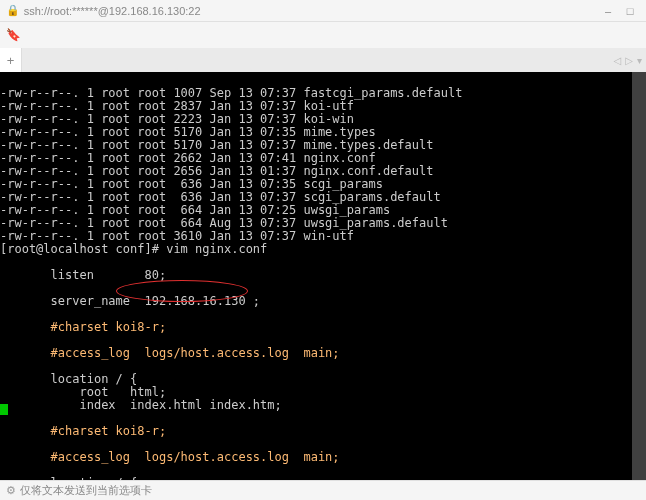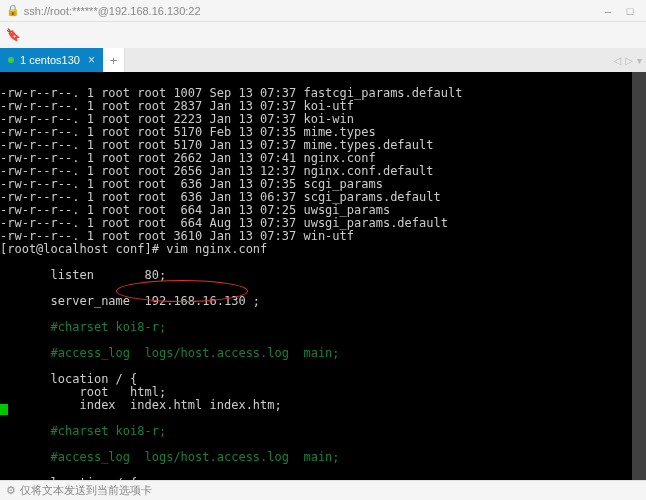--- a/index.html
+++ b/index.html
@@ -13,21 +13,21 @@
     .hintbar .bookmark-icon { margin-right: 6px; color: #888; }
     .tabbar { height: 24px; background: #eaeaea; display: flex; align-items: stretch; position: relative; }
     .tab { background: #0a84c6; color: #fff; font-size: 11px; display: flex; align-items: center; padding: 0 8px; gap: 6px; }
     .tab .dot { width: 6px; height: 6px; border-radius: 50%; background: #3ad13a; }
     .tab .close { color: #cfe9f7; font-size: 12px; margin-left: 2px; }
     .newtab { width: 22px; background: #fff; display: flex; align-items: center; justify-content: center; font-size: 13px; color: #888; border-right: 1px solid #ddd; }
     .tabnav { position: absolute; right: 4px; top: 0; height: 100%; display: flex; align-items: center; gap: 4px; font-size: 10px; color: #bbb; }
     .terminal { height: 408px; background: #000; color: #ccc; font-family: "Consolas", monospace; font-size: 12px; line-height: 13px; padding: 2px 0 0 0; position: relative; overflow: hidden; white-space: pre; }
     .terminal::after { content: ""; position: absolute; top: 0; right: 0; width: 14px; height: 100%; background: #404040; }
     .green-marker { position: absolute; left: 0; top: 332px; width: 8px; height: 11px; background: #00c800; }
-    .comment { color: #15803d; }
+    .comment { color: #fdba74; }
     .prompt-user { color: #ccc; text-align: center; }
     .ellipse { position: absolute; left: 116px; top: 208px; width: 132px; height: 22px; border: 1.5px solid #e03030; border-radius: 50%; pointer-events: none; }
     .footer { height: 20px; background: #f5f5f5; display: flex; align-items: center; padding: 0 6px; font-size: 11px; color: #888; border-top: 1px solid #e0e0e0; }
     .footer .config-icon { margin-right: 4px; color: #999; }
     .watermark { position: absolute; right: 8px; bottom: 22px; font-size: 11px; color: rgba(200,200,200,0.35); }
   </style>
 </head>
 <body>
 
 <div class="titlebar">
@@ -37,43 +37,38 @@
     <span>–</span>
     <span>□</span>
   </span>
 </div>
 
 <div class="hintbar">
   <span class="bookmark-icon">🔖</span>
 </div>
 
 <div class="tabbar">
-  <div class="tab">
-    <span class="dot"></span>
-    <span>1 centos130</span>
-    <span class="close">×</span>
-  </div>
   <div class="newtab">+</div>
   <div class="tabnav">
     <span>◁</span>
     <span>▷</span>
     <span>▾</span>
   </div>
 </div>
 
 <div class="terminal">
 <span>-rw-r--r--. 1 root root 1007 Sep 13 07:37 fastcgi_params.default</span>
 <span>-rw-r--r--. 1 root root 2837 Jan 13 07:37 koi-utf</span>
 <span>-rw-r--r--. 1 root root 2223 Jan 13 07:37 koi-win</span>
-<span>-rw-r--r--. 1 root root 5170 Feb 13 07:35 mime.types</span>
+<span>-rw-r--r--. 1 root root 5170 Jan 13 07:35 mime.types</span>
 <span>-rw-r--r--. 1 root root 5170 Jan 13 07:37 mime.types.default</span>
 <span>-rw-r--r--. 1 root root 2662 Jan 13 07:41 nginx.conf</span>
-<span>-rw-r--r--. 1 root root 2656 Jan 13 12:37 nginx.conf.default</span>
+<span>-rw-r--r--. 1 root root 2656 Jan 13 01:37 nginx.conf.default</span>
 <span>-rw-r--r--. 1 root root  636 Jan 13 07:35 scgi_params</span>
-<span>-rw-r--r--. 1 root root  636 Jan 13 06:37 scgi_params.default</span>
+<span>-rw-r--r--. 1 root root  636 Jan 13 07:37 scgi_params.default</span>
 <span>-rw-r--r--. 1 root root  664 Jan 13 07:25 uwsgi_params</span>
 <span>-rw-r--r--. 1 root root  664 Aug 13 07:37 uwsgi_params.default</span>
 <span>-rw-r--r--. 1 root root 3610 Jan 13 07:37 win-utf</span>
 <span class="prompt-user">[root@localhost conf]# vim nginx.conf</span>
 
 <span>       listen       80;</span>
 
 <span>       server_name  192.168.16.130 ;</span>
 
 <span class="comment">       #charset koi8-r;</span>

